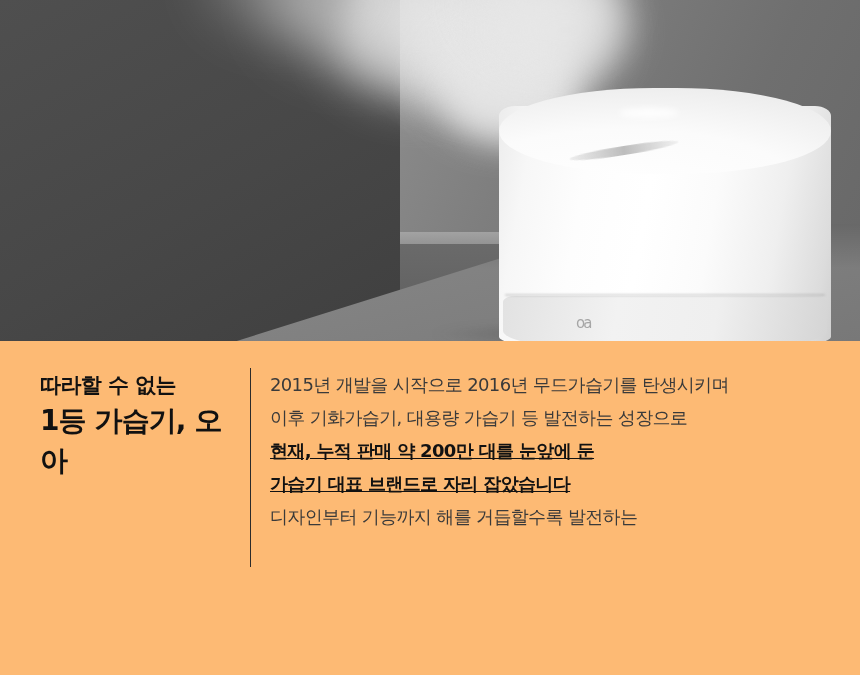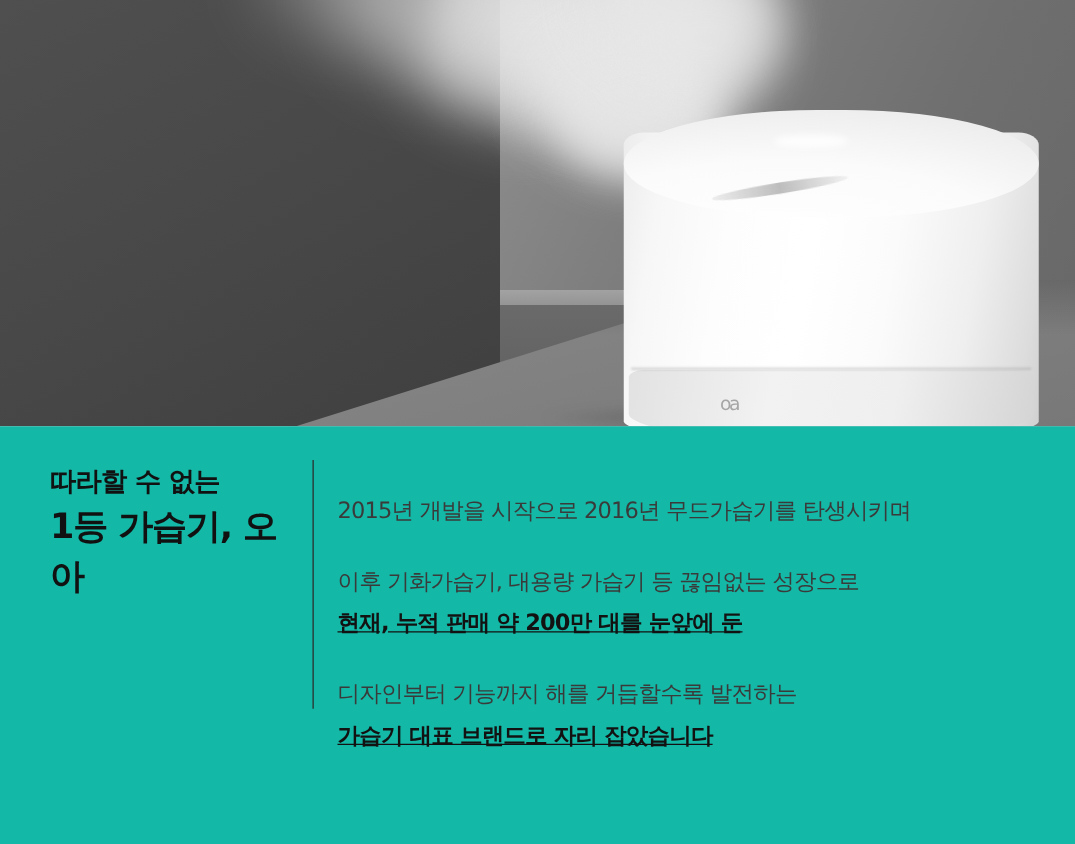--- a/index.html
+++ b/index.html
@@ -133,21 +133,21 @@
     font-weight:300;
     color:#ffffff;
     letter-spacing:0.5px;
     white-space:nowrap;
     text-shadow:0 1px 3px rgba(0,0,0,.10);
   }
 
   
   .body-section {
     position:absolute; left:0; top:341px; width:860px; height:334px;
-    background:#14b8a6;
+    background:#fdba74;
   }
   .headline {
     position:absolute; left:40px; top:30px; width:190px;
     font-family:"DejaVu Sans", sans-serif;
     color:#111111;
     line-height:1.42;
   }
   .headline .l1 { font-size:21px; font-weight:600; letter-spacing:-.6px; display:block; }
   .headline .l2 { font-size:28px; font-weight:800; letter-spacing:-.9px; display:block; }
 
@@ -161,21 +161,21 @@
     position:absolute; left:270px; top:27px; width:580px;
   }
   .paragraph .ln {
     display:block;
     font-family:"DejaVu Sans", sans-serif;
     font-size:18px;
     letter-spacing:-.65px;
     line-height:33px;
     white-space:nowrap;
   }
-  .paragraph .reg { font-weight:400; color:#3a3a3a;margin-top:24px; }
+  .paragraph .reg { font-weight:400; color:#3a3a3a; }
   .paragraph .bold { font-weight:800; color:#121212;text-decoration:underline; }
 </style>
 </head>
 <body>
 
 <div id="page">
 
   <div class="hero">
 
     <div class="wall-left"></div>
@@ -216,20 +216,20 @@
 
     <div class="headline">
       <span class="l1">따라할 수 없는</span>
       <span class="l2">1등 가습기, 오아</span>
     </div>
 
     <div class="divider"></div>
 
     <div class="paragraph">
       <span class="ln reg">2015년 개발을 시작으로 2016년 무드가습기를 탄생시키며</span>
-      <span class="ln reg">이후 기화가습기, 대용량 가습기 등 끊임없는 성장으로</span>
+      <span class="ln reg">이후 기화가습기, 대용량 가습기 등 발전하는 성장으로</span>
       <span class="ln bold">현재, 누적 판매 약 200만 대를 눈앞에 둔</span>
+      <span class="ln bold">가습기 대표 브랜드로 자리 잡았습니다</span>
       <span class="ln reg">디자인부터 기능까지 해를 거듭할수록 발전하는</span>
-      <span class="ln bold">가습기 대표 브랜드로 자리 잡았습니다</span>
     </div>
   </div>
 
 </div>
 
 </body></html>

